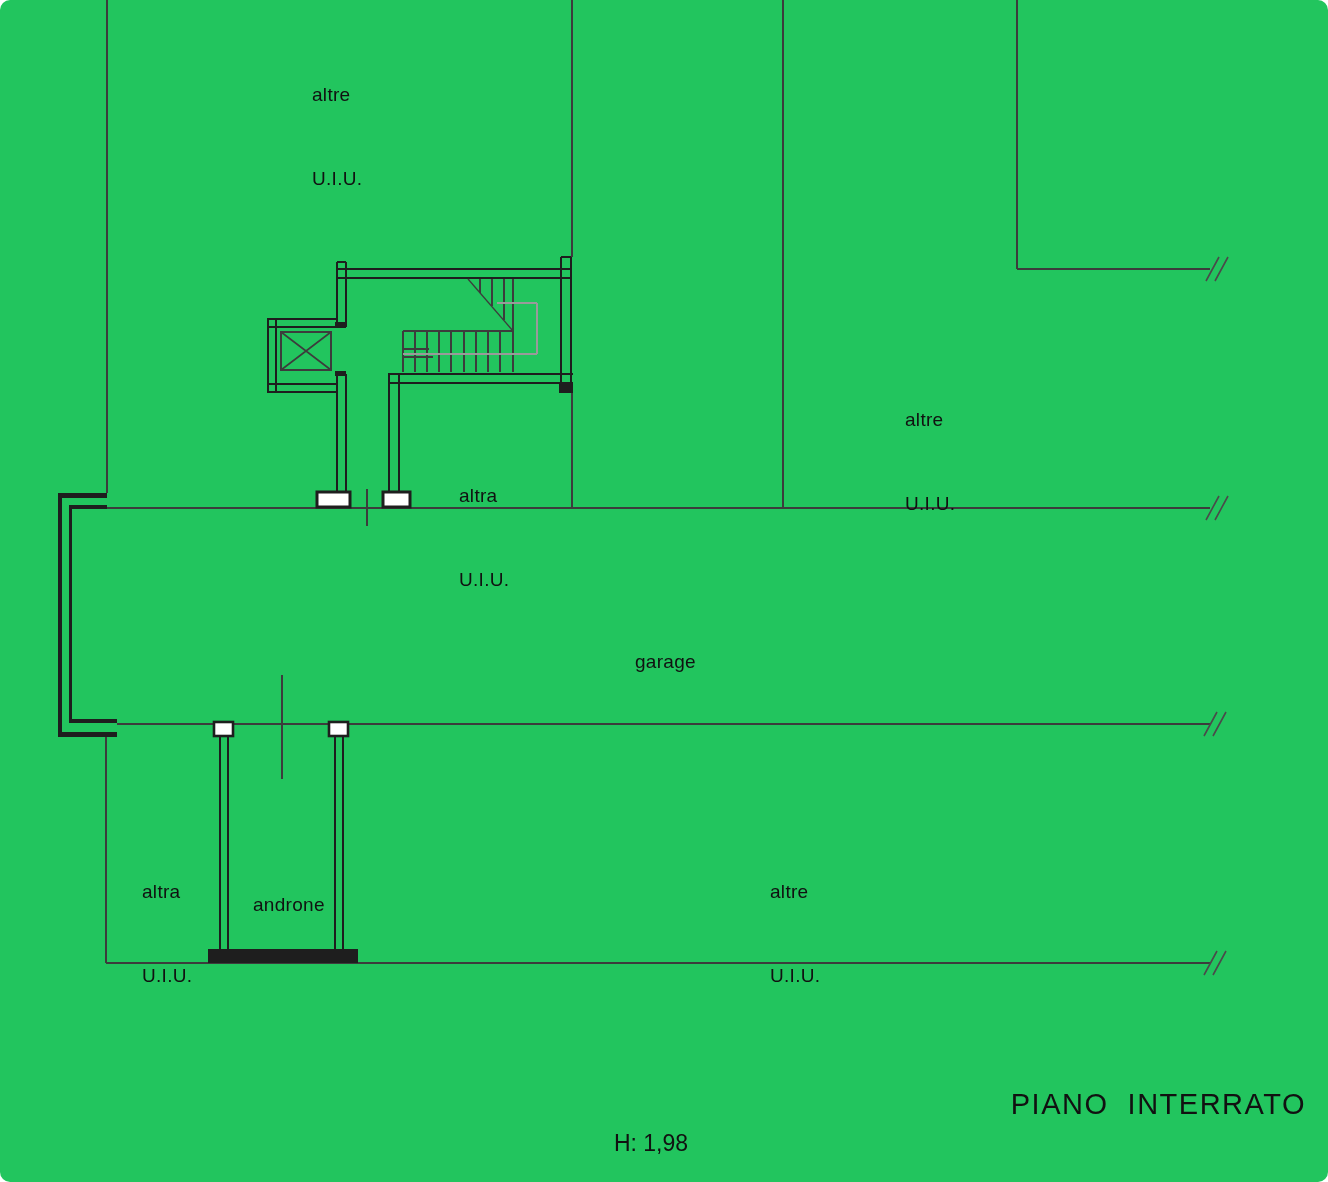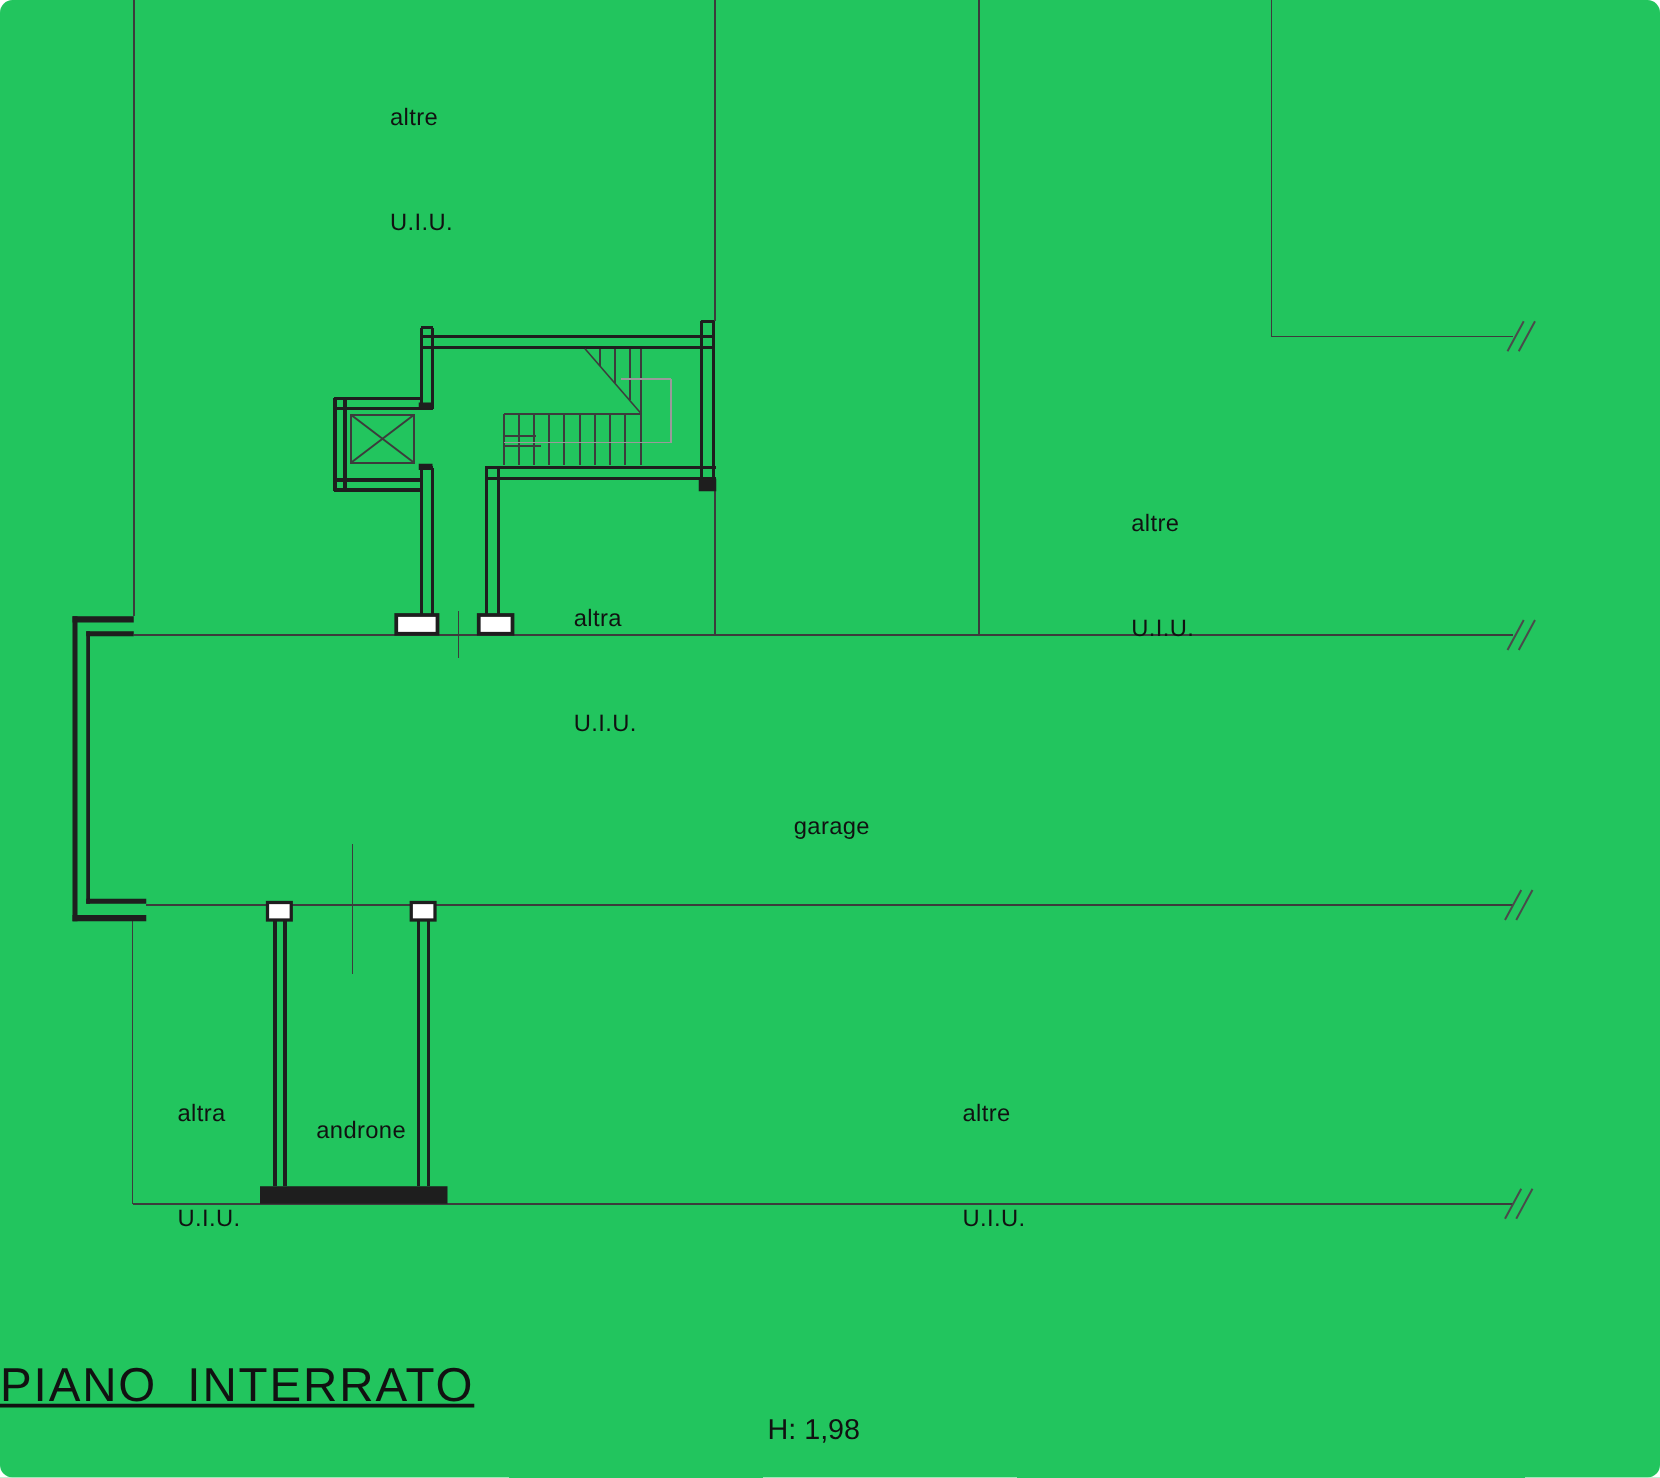--- a/index.html
+++ b/index.html
@@ -16,26 +16,25 @@
     position:absolute;
     font-size:19px;
     line-height:28px;
     color:#111111;
     letter-spacing:0.3px;
     white-space:pre;
   }
   .plan-title{
     position:absolute;
     left:0;top:1088px;width:1306px;
-    text-align:left;
-    font-size:38px;
+    text-align:right;
+    font-size:29px;
     letter-spacing:1.5px;
     color:#111111;
     white-space:pre;
-    text-decoration:underline;
   }
   .plan-subtitle{
     position:absolute;
     left:0;top:1130px;width:1302px;
     text-align:center;
     font-size:23px;
     color:#111111;
     white-space:pre;
   }
 </style>

